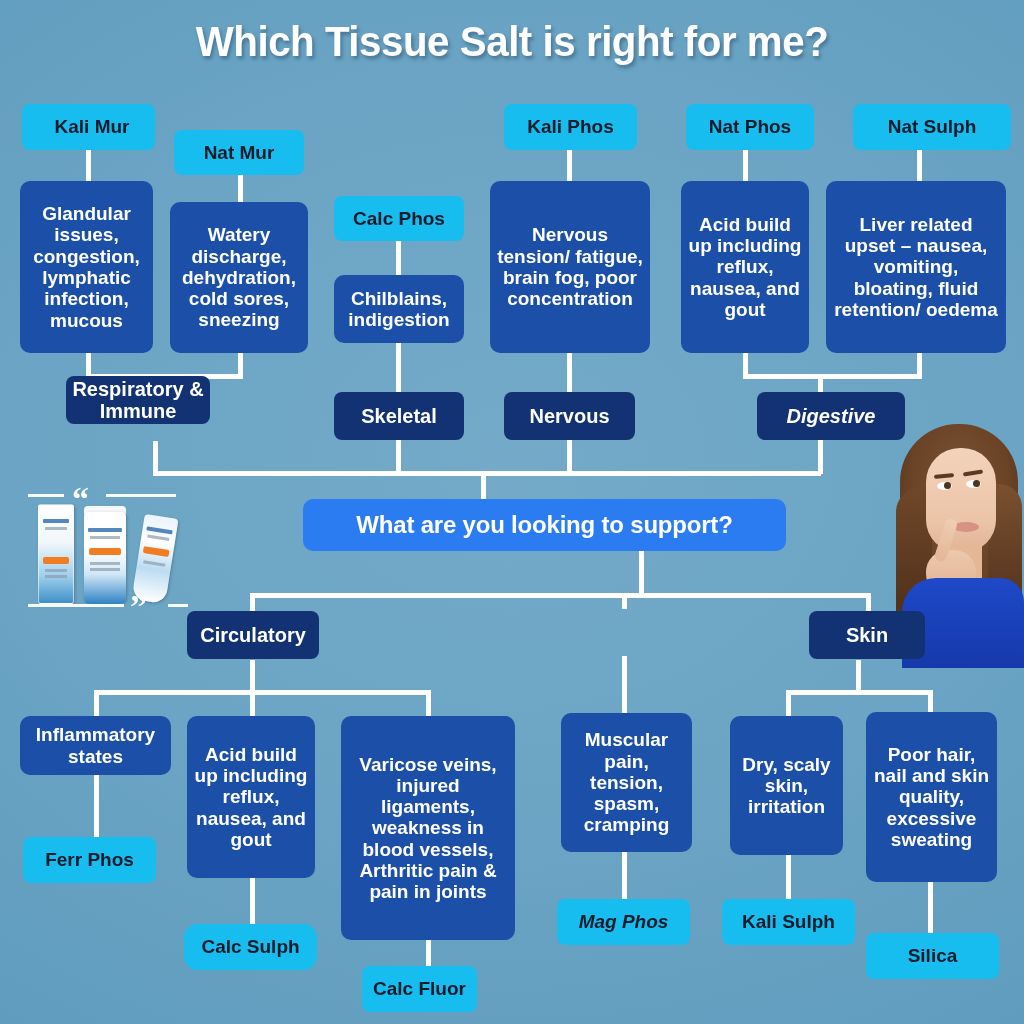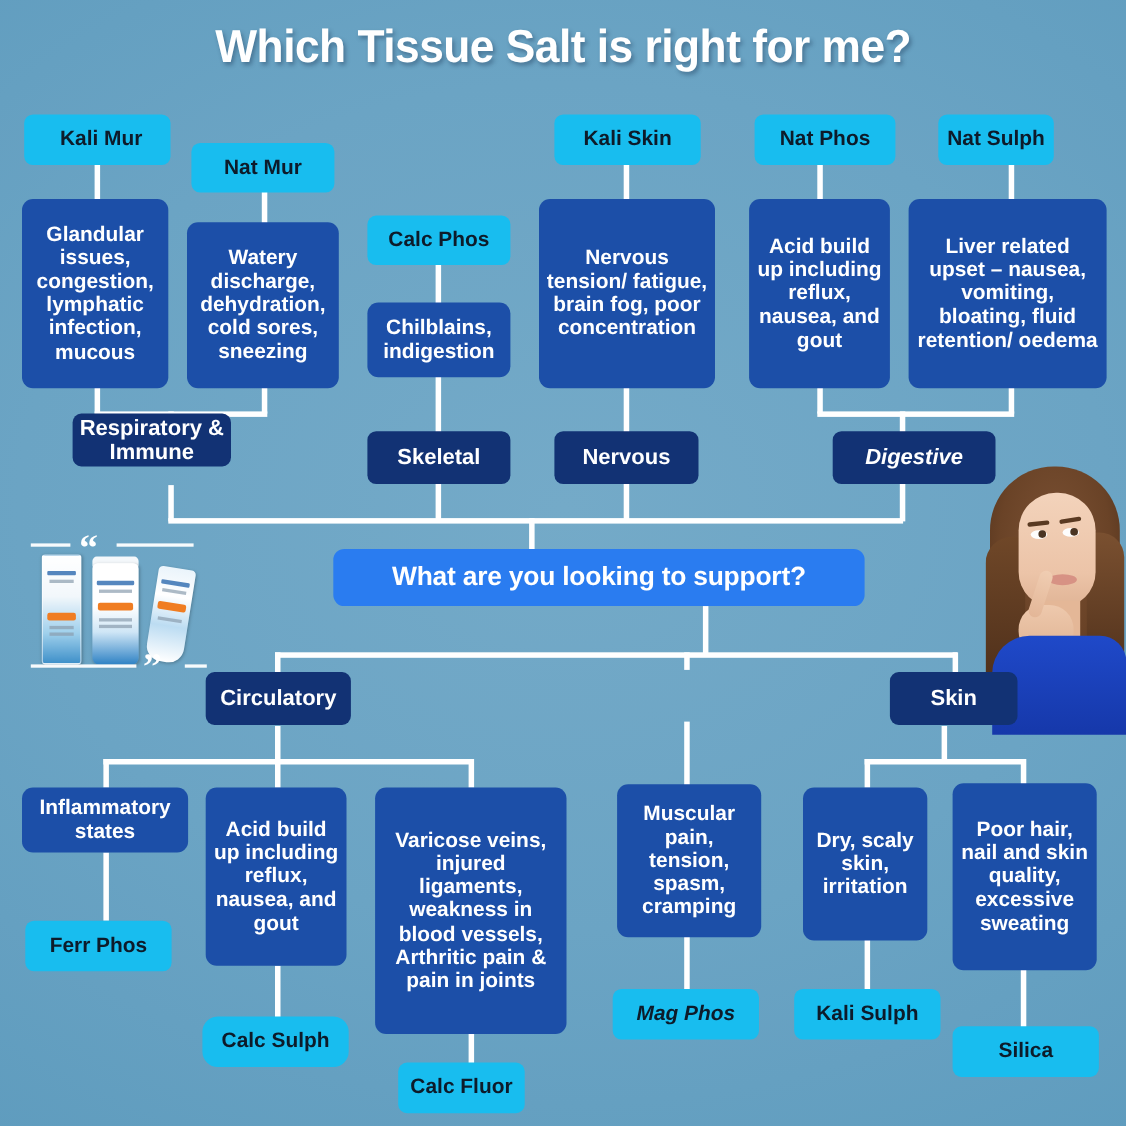--- a/index.html
+++ b/index.html
@@ -189,23 +189,23 @@
   <div class="ln lnv" style="left:856px; top:660px; height:32px;"></div>
   <div class="ln lnh" style="left:786px; top:690px; width:145px;"></div>
   <div class="ln lnv" style="left:786px; top:690px; height:26px;"></div>
   <div class="ln lnv" style="left:928px; top:690px; height:26px;"></div>
   <div class="ln lnv" style="left:786px; top:850px; height:52px;"></div>
   <div class="ln lnv" style="left:928px; top:880px; height:56px;"></div>
 
   <div class="node salt" style="left:22px;  top:104px; width:133px; height:46px;padding-left:13px;">Kali Mur</div>
   <div class="node salt" style="left:174px; top:130px; width:130px; height:45px;">Nat Mur</div>
   <div class="node salt" style="left:334px; top:196px; width:130px; height:45px;">Calc Phos</div>
-  <div class="node salt" style="left:504px; top:104px; width:133px; height:46px;">Kali Skin</div>
+  <div class="node salt" style="left:504px; top:104px; width:133px; height:46px;">Kali Phos</div>
   <div class="node salt" style="left:686px; top:104px; width:128px; height:46px;">Nat Phos</div>
-  <div class="node salt" style="left:853px; top:104px; width:105px; height:46px;">Nat Sulph</div>
+  <div class="node salt" style="left:853px; top:104px; width:158px; height:46px;">Nat Sulph</div>
 
   <div class="node symptom" style="left:20px;  top:181px; width:133px; height:172px;">Glandular issues, congestion, lymphatic infection, mucous</div>
   <div class="node symptom" style="left:170px; top:202px; width:138px; height:151px;">Watery discharge, dehydration, cold sores, sneezing</div>
   <div class="node symptom" style="left:334px; top:275px; width:130px; height:68px;">Chilblains, indigestion</div>
   <div class="node symptom" style="left:490px; top:181px; width:160px; height:172px;">Nervous tension/ fatigue, brain fog, poor concentration</div>
   <div class="node symptom" style="left:681px; top:181px; width:128px; height:172px;">Acid build up including reflux, nausea, and gout</div>
   <div class="node symptom" style="left:826px; top:181px; width:180px; height:172px;">Liver related upset – nausea, vomiting, bloating, fluid retention/ oedema</div>
 
   <div class="node category" style="left:66px;  top:376px; width:144px; height:48px;">Respiratory &amp; Immune</div>
   <div class="node category" style="left:334px; top:392px; width:130px; height:48px;">Skeletal</div>

